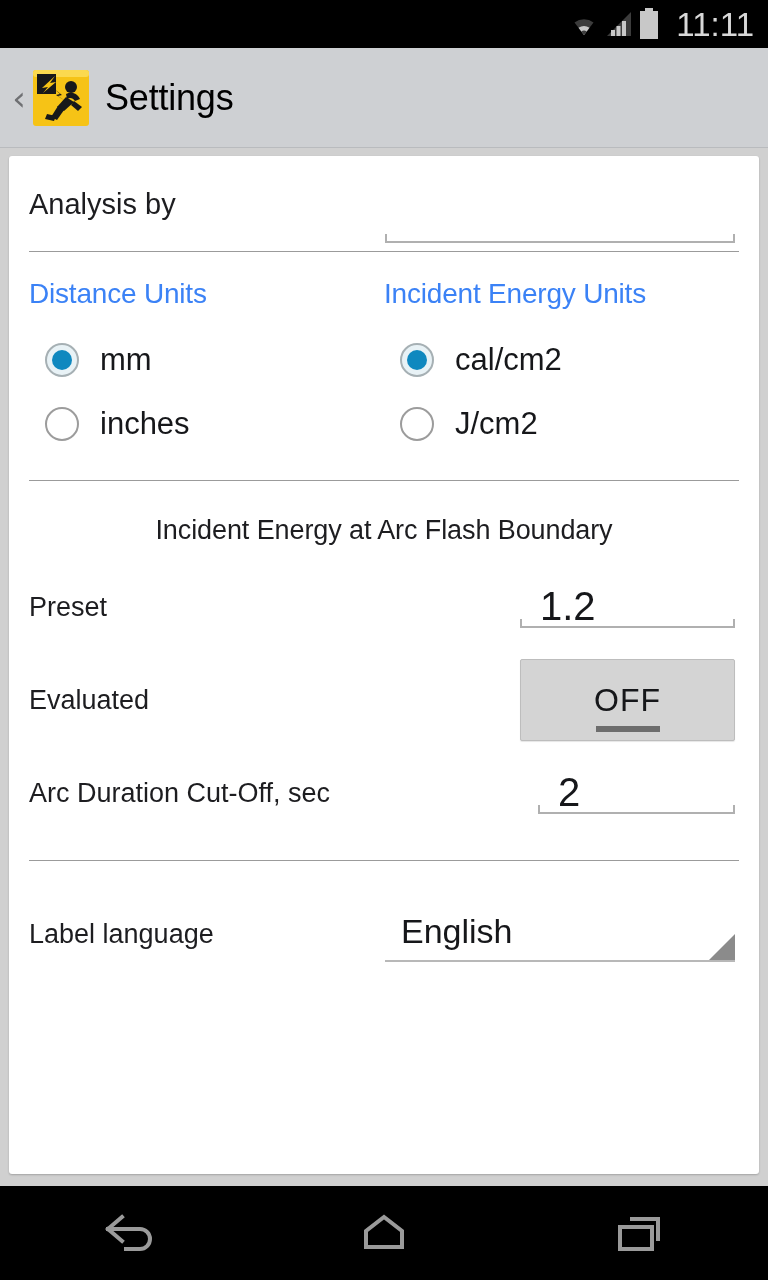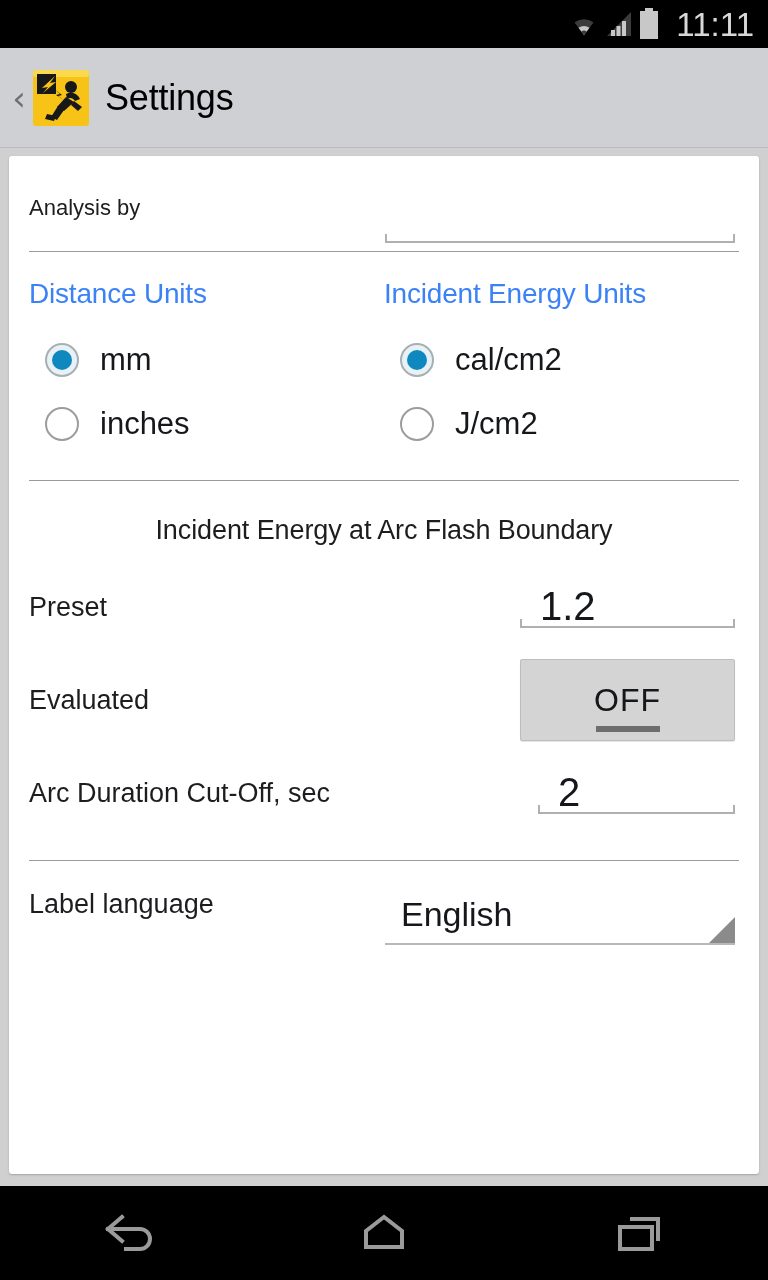--- a/index.html
+++ b/index.html
@@ -109,21 +109,21 @@
   }
 
   
   .analysis-row {
     height: 95px;
     display: flex;
     align-items: flex-end;
     padding-bottom: 8px;
   }
   .analysis-label {
-    font-size: 22px;
+    font-size: 29px;
     color: #1d1d20;
     padding-bottom: 22px;
   }
   .field-underline {
     position: relative;
     border-bottom: 2px solid #b0b0b0;
     height: 42px;
   }
   .field-underline::before,
   .field-underline::after {
@@ -250,21 +250,21 @@
     transform: translateX(-50%);
     width: 64px;
     height: 6px;
     background: #6d6d6d;
   }
 
   
   .lang-section { padding-top: 28px; }
   .lang-row {
     display: flex;
-    align-items: flex-start;
+    align-items: center;
     height: 90px;
   }
   .spinner {
     margin-left: auto;
     width: 350px;
     margin-right: 4px;
     position: relative;
     border-bottom: 2px solid #b8b8b8;
     height: 56px;
   }

